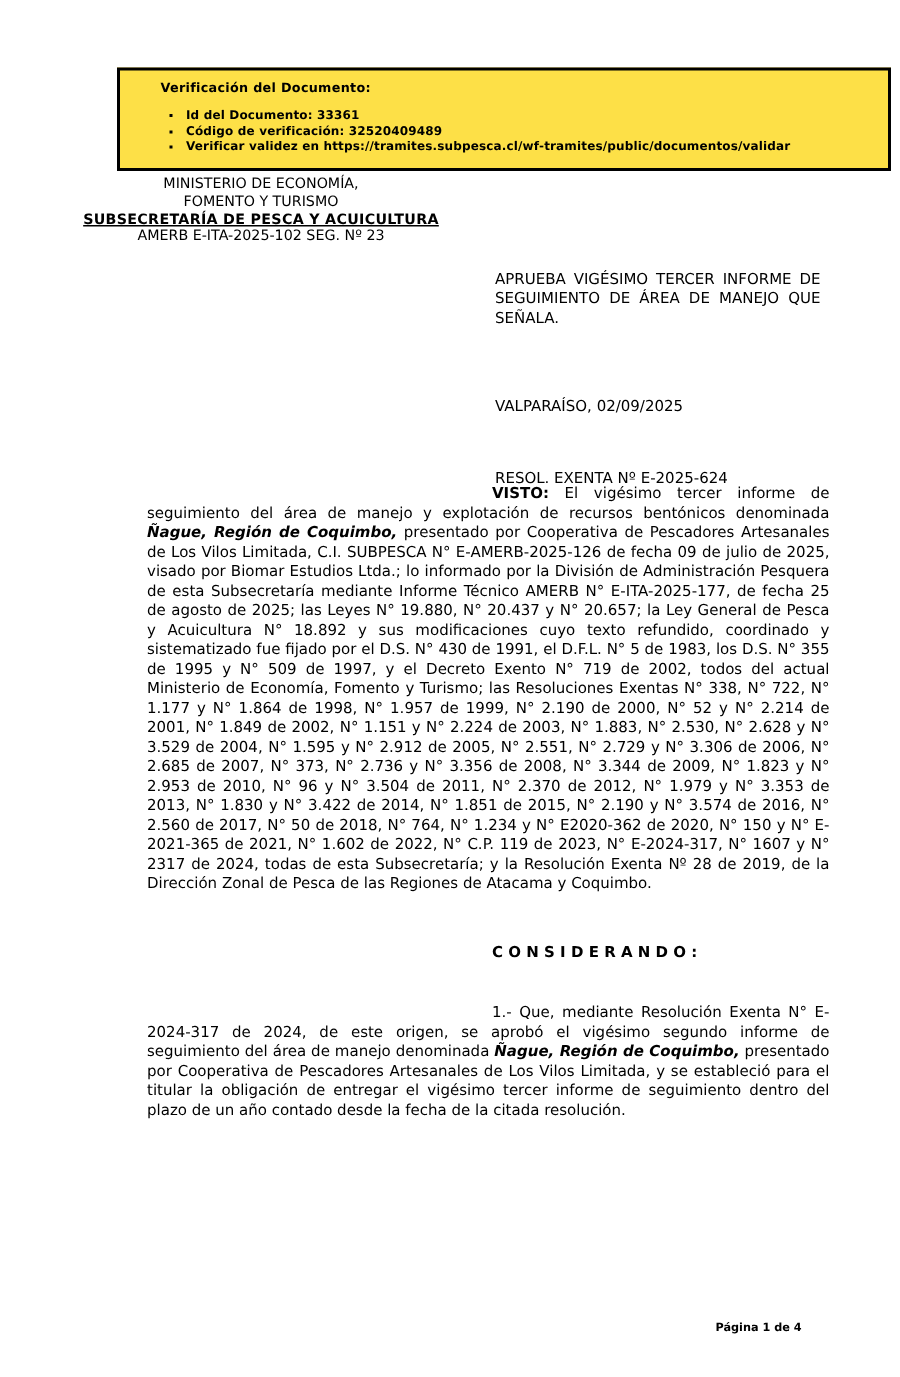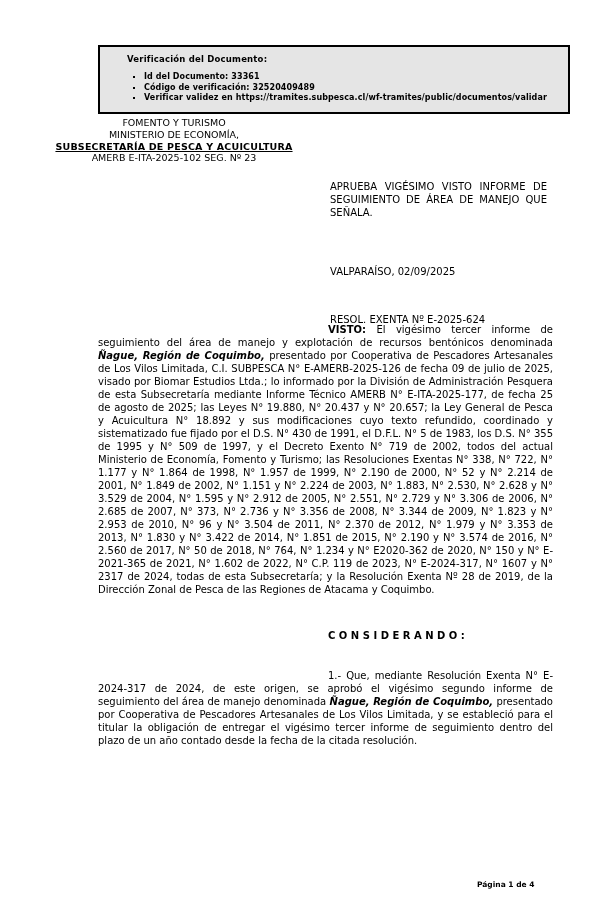--- a/index.html
+++ b/index.html
@@ -13,25 +13,24 @@
     font-family: "DejaVu Sans", "Liberation Sans", sans-serif;
     color: #000000;
     overflow: hidden;
   }
 
   
   .verify-box {
     position: absolute;
     left: 78px;
     top: 45px;
-    width: 472px;
+    width: 516px;
     border: 2px solid #000;
     padding: 7px 8px 8px 12px;
-    background: #e5e5e5;
-    margin-left: 20px;
+    background: #fde047;
   }
   .verify-title {
     font-weight: bold;
     font-size: 8.5px;
     margin-left: 15px;
     letter-spacing: 0.2px;
   }
   .verify-list {
     margin-top: 8px;
     padding-left: 32px;
@@ -115,28 +114,28 @@
   <div class="verify-box">
     <div class="verify-title">Verificación del Documento:</div>
     <ul class="verify-list">
       <li>Id del Documento: 33361</li>
       <li>Código de verificación: 32520409489</li>
       <li>Verificar validez en https://tramites.subpesca.cl/wf-tramites/public/documentos/validar</li>
     </ul>
   </div>
 
   <div class="letterhead">
+    <div>MINISTERIO DE ECONOMÍA,</div>
     <div>FOMENTO Y TURISMO</div>
-    <div>MINISTERIO DE ECONOMÍA,</div>
     <div class="sub">SUBSECRETARÍA DE PESCA Y ACUICULTURA</div>
     <div>AMERB E-ITA-2025-102 SEG. Nº 23</div>
   </div>
 
   <div class="subject-block">
-    <p class="subject">APRUEBA VIGÉSIMO VISTO INFORME DE SEGUIMIENTO DE ÁREA DE MANEJO QUE SEÑALA.</p>
+    <p class="subject">APRUEBA VIGÉSIMO TERCER INFORME DE SEGUIMIENTO DE ÁREA DE MANEJO QUE SEÑALA.</p>
     <p class="place-date">VALPARAÍSO, 02/09/2025</p>
     <p class="resolution">RESOL. EXENTA Nº E-2025-624</p>
   </div>
 
   <div class="body-block">
     <p class="par"><span class="bold">VISTO:</span><span> El vigésimo tercer informe de seguimiento del área de manejo y explotación de recursos bentónicos denominada </span><span class="bold-italic">Ñague, Región de Coquimbo,</span><span> presentado por Cooperativa de Pescadores Artesanales de Los Vilos Limitada, C.I. SUBPESCA N° E-AMERB-2025-126 de fecha 09 de julio de 2025, visado por Biomar Estudios Ltda.; lo informado por la División de Administración Pesquera de esta Subsecretaría mediante Informe Técnico AMERB N° E-ITA-2025-177, de fecha 25 de agosto de 2025; las Leyes N° 19.880, N° 20.437 y N° 20.657; la Ley General de Pesca y Acuicultura N° 18.892 y sus modificaciones cuyo texto refundido, coordinado y sistematizado fue fijado por el D.S. N° 430 de 1991, el D.F.L. N° 5 de 1983, los D.S. N° 355 de 1995 y N° 509 de 1997, y el Decreto Exento N° 719 de 2002, todos del actual Ministerio de Economía, Fomento y Turismo; las Resoluciones Exentas N° 338, N° 722, N° 1.177 y N° 1.864 de 1998, N° 1.957 de 1999, N° 2.190 de 2000, N° 52 y N° 2.214 de 2001, N° 1.849 de 2002, N° 1.151 y N° 2.224 de 2003, N° 1.883, N° 2.530, N° 2.628 y N° 3.529 de 2004, N° 1.595 y N° 2.912 de 2005, N° 2.551, N° 2.729 y N° 3.306 de 2006, N° 2.685 de 2007, N° 373, N° 2.736 y N° 3.356 de 2008, N° 3.344 de 2009, N° 1.823 y N° 2.953 de 2010, N° 96 y N° 3.504 de 2011, N° 2.370 de 2012, N° 1.979 y N° 3.353 de 2013, N° 1.830 y N° 3.422 de 2014, N° 1.851 de 2015, N° 2.190 y N° 3.574 de 2016, N° 2.560 de 2017, N° 50 de 2018, N° 764, N° 1.234 y N° E2020-362 de 2020, N° 150 y N° E-2021-365 de 2021, N° 1.602 de 2022, N° C.P. 119 de 2023, N° E-2024-317, N° 1607 y N° 2317 de 2024, todas de esta Subsecretaría; y la Resolución Exenta Nº 28 de 2019, de la Dirección Zonal de Pesca de las Regiones de Atacama y Coquimbo.</span></p>
 
     <p class="considerando-heading">CONSIDERANDO:</p>
 
     <p class="par par-item"><span>1.- Que, mediante Resolución Exenta N° E-2024-317 de 2024, de este origen, se aprobó el vigésimo segundo informe de seguimiento del área de manejo denominada </span><span class="bold-italic">Ñague, Región de Coquimbo,</span><span> presentado por Cooperativa de Pescadores Artesanales de Los Vilos Limitada, y se estableció para el titular la obligación de entregar el vigésimo tercer informe de seguimiento dentro del plazo de un año contado desde la fecha de la citada resolución.</span></p>

